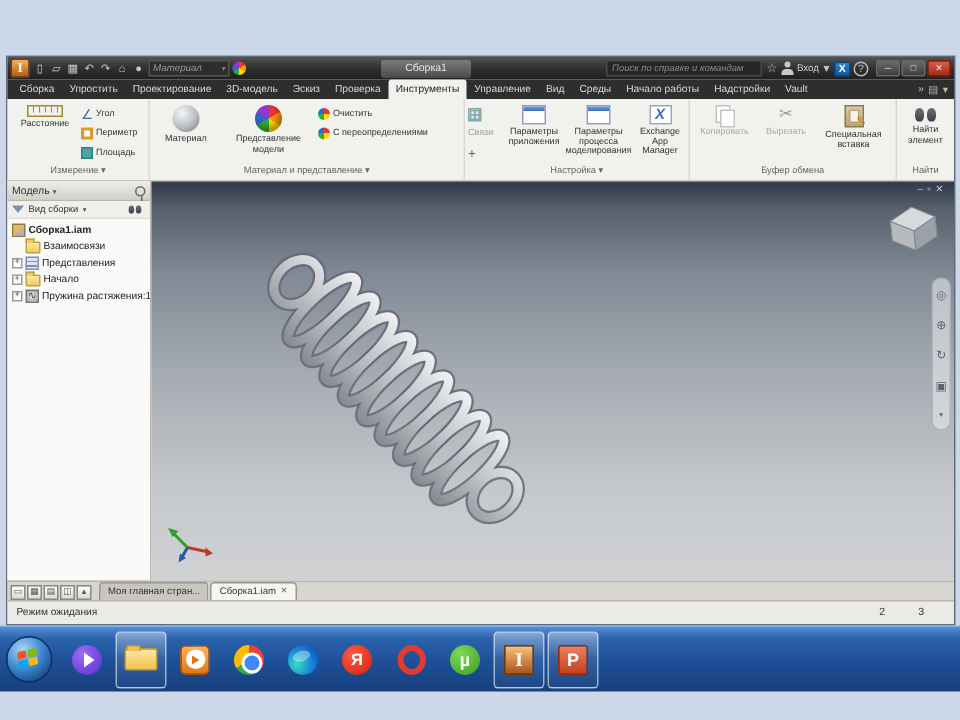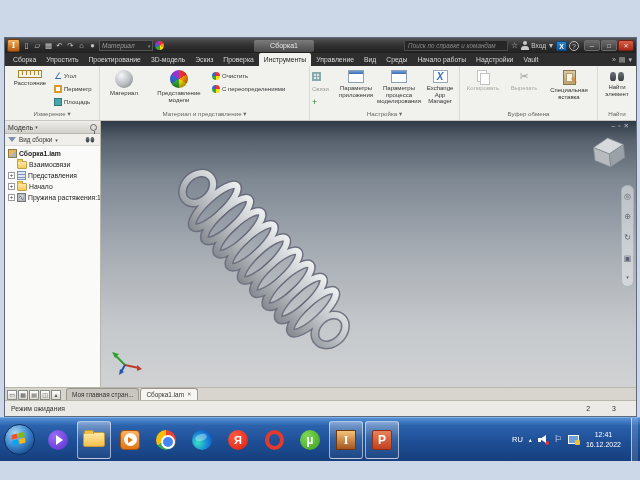--- a/index.html
+++ b/index.html
@@ -482,27 +482,13 @@
   <div class="tb-btn">
       <span class="c20 utorrent">µ</span>
     </div>
   <div class="tb-btn framed">
       <span class="inv-ic">I</span>
     </div>
   <div class="tb-btn framed">
       <span class="ppt-ic">P</span>
     </div>
 
-  <div class="tray">
-    <span class="lang">RU</span>
-    <span class="caret">▴</span>
-    <span class="spk">
-        <b></b>
-      </span>
-    <span class="flagg">⚐</span>
-    <span class="net"></span>
-    <div class="clock">
-      <div>12:41</div>
-      <div>16.12.2022</div>
-    </div>
-    <div class="showdesk"></div>
-  </div>
 </div>
 
 </body></html>

